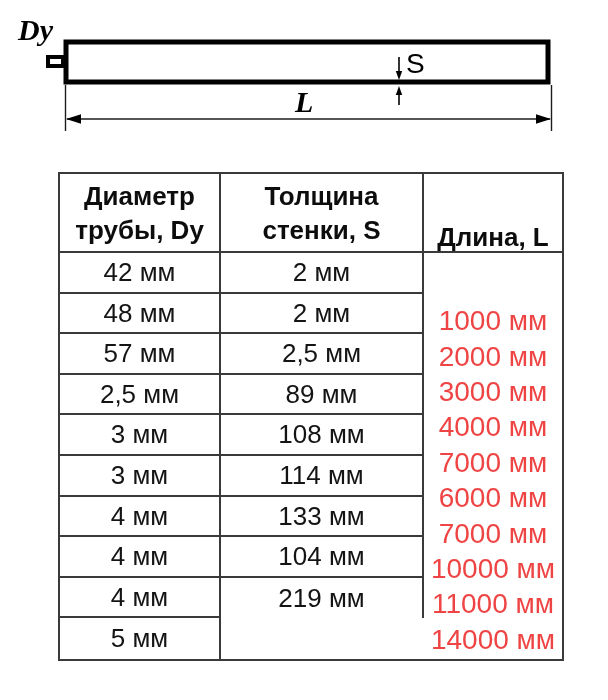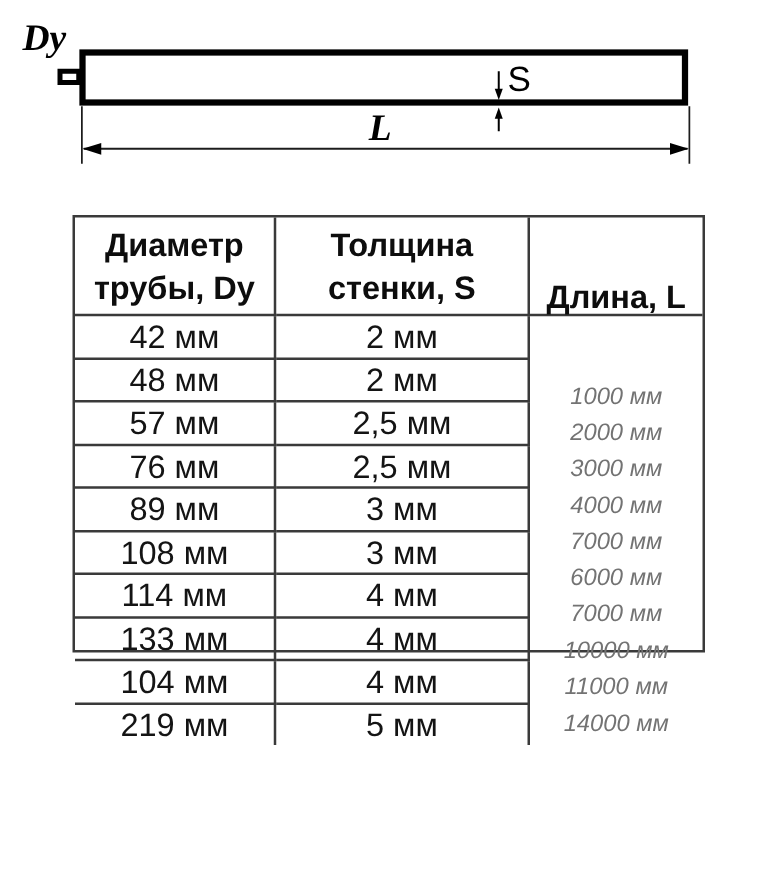--- a/index.html
+++ b/index.html
@@ -24,21 +24,21 @@
     width: 608px;
     height: 160px;
   }
 
   
   .spec-table {
     position: absolute;
     left: 58px;
     top: 172px;
     width: 506px;
-    height: 350px;
+    height: 489px;
     box-sizing: border-box;
     border: 2px solid #3a3a3a;
     background: #ffffff;
     display: grid;
     grid-template-columns: 161px 203px 1fr;
     grid-template-rows: 79px repeat(10, 1fr);
   }
   .cell {
     box-sizing: border-box;
     border-right: 2px solid #3a3a3a;
@@ -67,23 +67,22 @@
     flex-direction: column;
     align-items: stretch;
     justify-content: space-between;
     padding: 2px 0;
   }
   .length-line {
     flex: 1;
     display: flex;
     align-items: center;
     justify-content: center;
-    font-size: 19px;
-    color: #737373;
-    font-style: italic;
+    font-size: 28px;
+    color: #ef4444;
   }
 </style>
 </head>
 <body>
 
 <svg class="drawing" viewBox="0 0 608 160" xmlns="http://www.w3.org/2000/svg">
 
   <text x="18" y="40" font-family="Liberation Serif, serif" font-size="30" font-style="italic" font-weight="bold" fill="#000000">Dy</text>
 
   <rect x="66" y="42" width="482" height="40" fill="#ffffff" stroke="#000000" stroke-width="5"></rect>
@@ -147,21 +146,20 @@
 
   <div class="cell">42 мм</div>
   <div class="cell">2 мм</div>
 
   <div class="cell">48 мм</div>
   <div class="cell">2 мм</div>
 
   <div class="cell">57 мм</div>
   <div class="cell">2,5 мм</div>
 
-  <div class="cell">76 мм</div>
   <div class="cell">2,5 мм</div>
 
   <div class="cell">89 мм</div>
   <div class="cell">3 мм</div>
 
   <div class="cell">108 мм</div>
   <div class="cell">3 мм</div>
 
   <div class="cell">114 мм</div>
   <div class="cell">4 мм</div>

